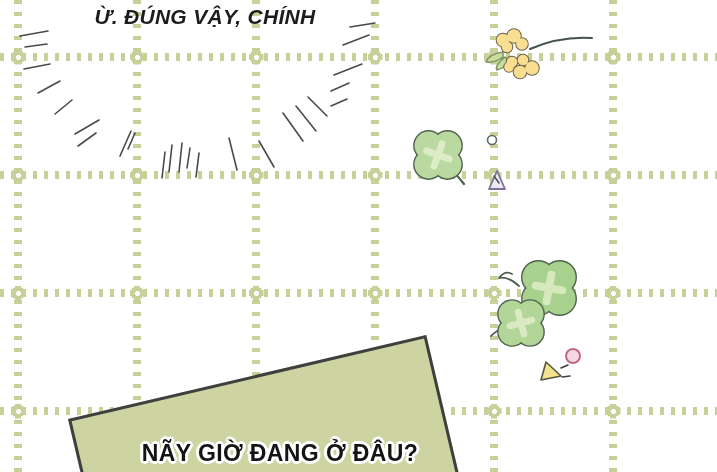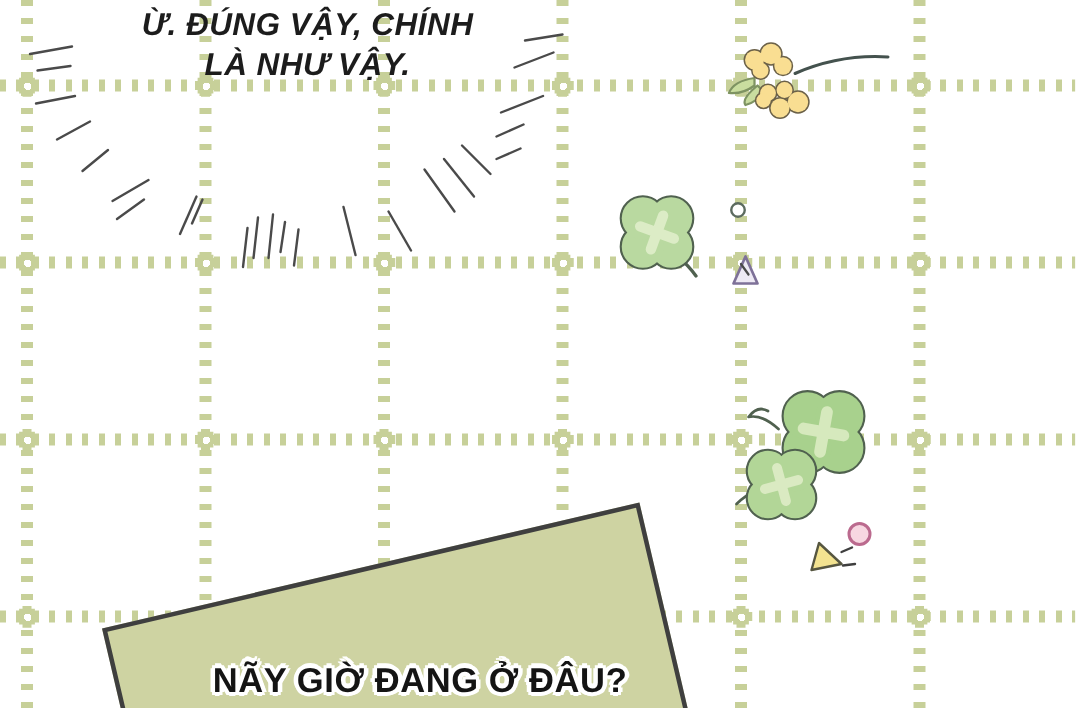--- a/index.html
+++ b/index.html
@@ -190,21 +190,20 @@
           <polygon points="546,362 541,380 561,376" fill="#f3e390" stroke="#565640" stroke-width="1.6" stroke-linejoin="round"></polygon>
         </g>
         <g>
           <path d="M561,368 L568,365 M562,377 L570,376" fill="none" stroke="#3f3f3f" stroke-width="1.6" stroke-linecap="round" stroke-linejoin="round"></path>
         </g>
       </g>
   </svg>
 
   <div class="top-dialogue">
     <div>Ừ. ĐÚNG VẬY, CHÍNH</div>
-    <div>LÀ NHƯ VẬY.</div>
   </div>
 
   <div class="speech-box"></div>
 
   <div class="speech-text">
     <div>NÃY GIỜ ĐANG Ở ĐÂU?</div>
   </div>
 </div>
 
 </body></html>

